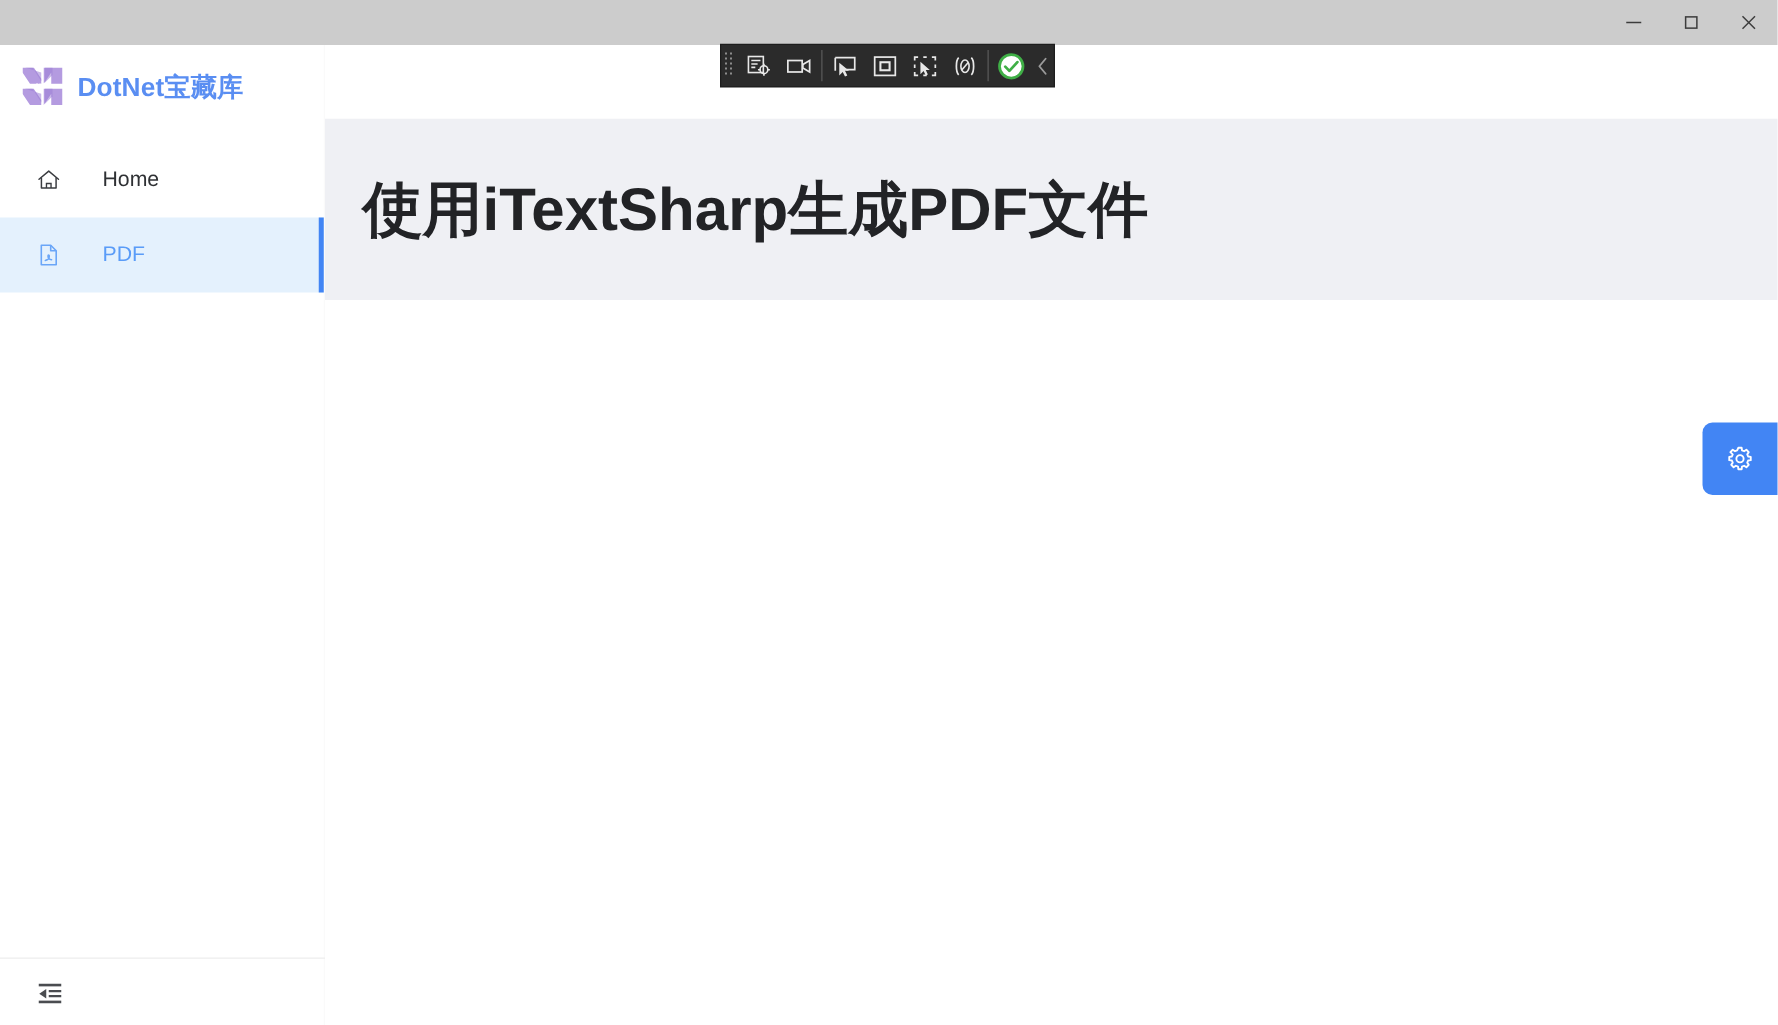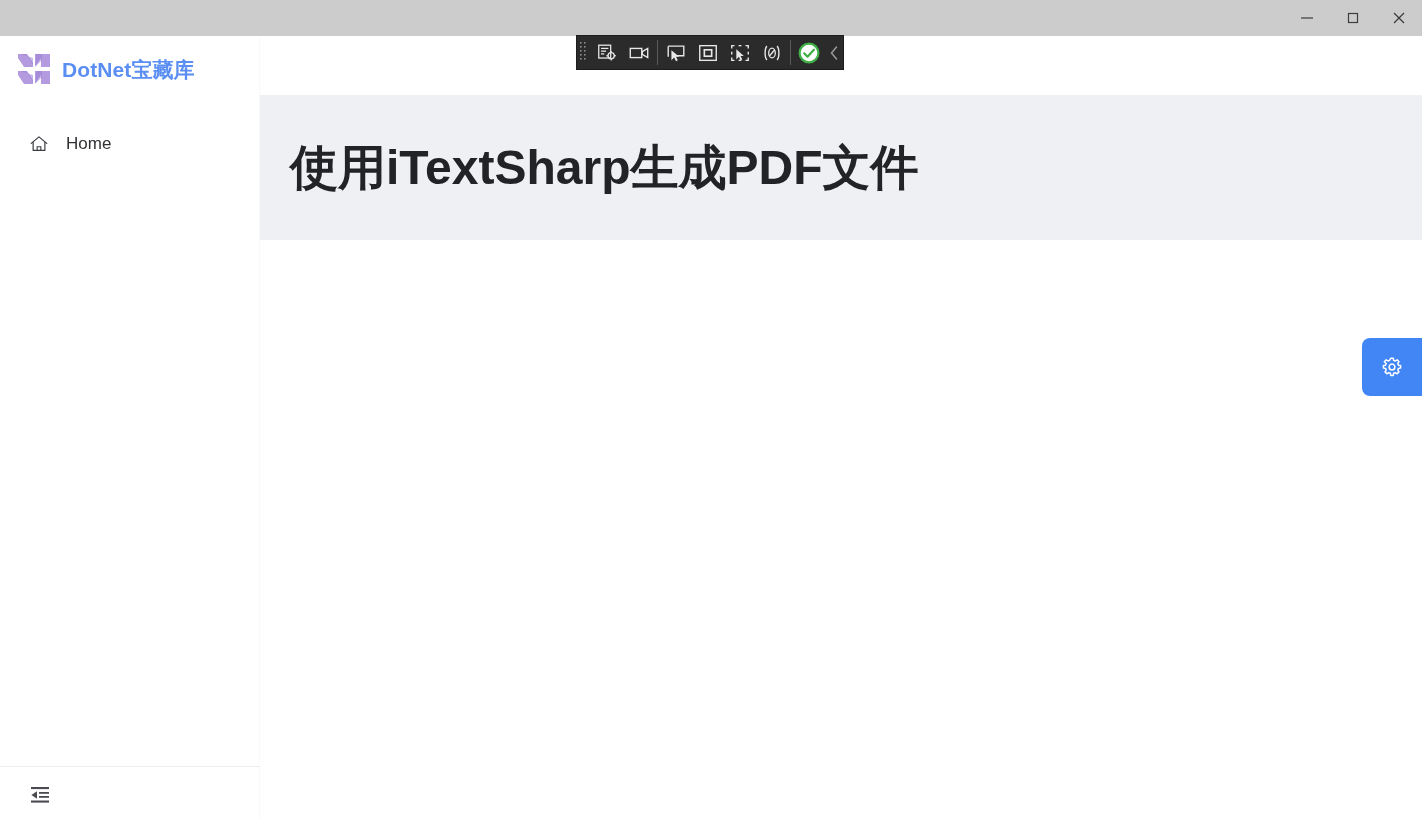--- a/index.html
+++ b/index.html
@@ -34,21 +34,21 @@
   }
   #brand-logo { width: 32px; height: 32px; flex: 0 0 32px; }
   #brand-title {
     font-size: 21px; font-weight: bold; color: #5a8ef2;
     letter-spacing: 0.1px; white-space: nowrap;
   }
 
   #nav { margin-top: 10px; }
   .nav-item {
     height: 60px; display: flex; align-items: center;
-    padding-left: 28px; gap: 16px;
+    padding-left: 28px; gap: 32px;
     color: #2f3134; font-size: 17px;
     cursor: default; position: relative;
   }
   .nav-icon { width: 22px; height: 22px; flex: 0 0 22px; display: block; }
   .nav-item.active {
     background: #e4f1fd;
     color: #5a9cf8;
   }
   .nav-item.active::after {
     content: ""; position: absolute; right: 0; top: 0; bottom: 0;
@@ -166,20 +166,28 @@
       <svg class="nav-icon" viewBox="0 0 24 24">
         <path d="M3.5 11.3 12 4.2l8.5 7.1" fill="none" stroke="#3a3c40" stroke-width="1.3" stroke-linecap="round" stroke-linejoin="round"></path>
         <path d="M5.6 10.2V19h12.8v-8.8" fill="none" stroke="#3a3c40" stroke-width="1.3" stroke-linecap="round" stroke-linejoin="round"></path>
         <path d="M10 19v-4h4v4" fill="none" stroke="#3a3c40" stroke-width="1.2"></path>
       </svg>
       <span>Home</span>
     </div>
 
 
 
+    <div class="nav-item active">
+      <svg class="nav-icon" viewBox="0 0 24 24">
+        <path d="M5.5 3.5h8.2l4.8 4.8V20.5H5.5z" fill="none" stroke="#6aa6f8" stroke-width="1.4" stroke-linejoin="round"></path>
+        <path d="M13.7 3.5v4.8h4.8" fill="none" stroke="#6aa6f8" stroke-width="1.4" stroke-linejoin="round"></path>
+        <path d="M9 16.8c2.4-.6 3.6-2.4 3.5-4.1-.1-1-1.2-1-1.2.1 0 1.5 1.2 3 3.2 3.3" fill="none" stroke="#6aa6f8" stroke-width="1.3" stroke-linecap="round"></path>
+      </svg>
+      <span>PDF</span>
+    </div>
 
   </div>
 
   <div id="sidebar-footer">
     <svg id="collapse-btn" viewBox="0 0 24 24">
       <rect x="3" y="5" width="18" height="2.1" fill="#4a4c50"></rect>
       <rect x="11" y="10" width="10" height="1.8" fill="#4a4c50"></rect>
       <rect x="11" y="14" width="10" height="1.8" fill="#4a4c50"></rect>
       <rect x="3" y="18.5" width="18" height="2.1" fill="#4a4c50"></rect>
       <polygon points="9,9.2 9,16.8 3.4,13" fill="#4a4c50"></polygon>

